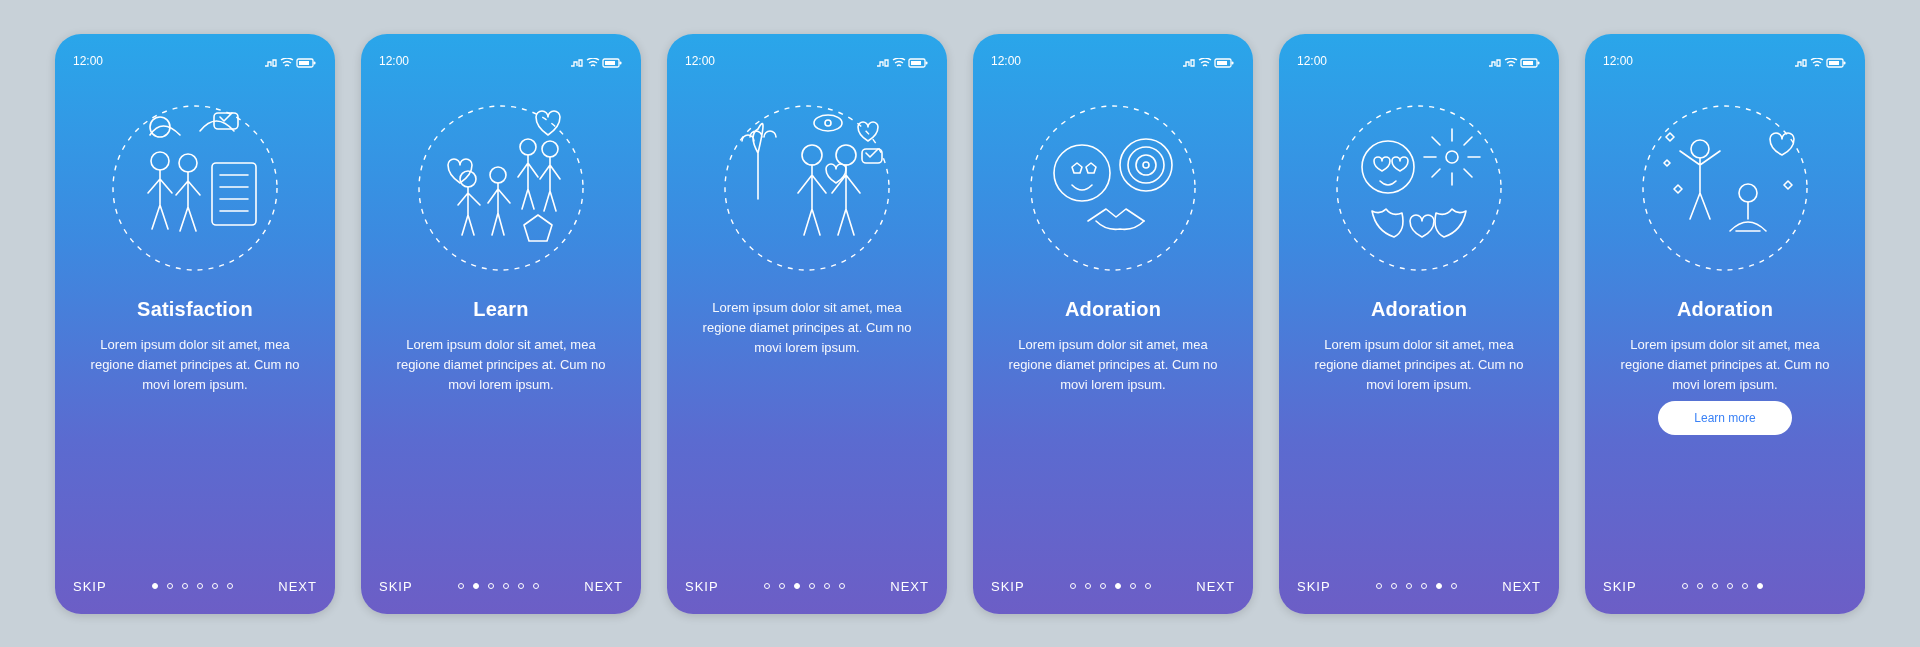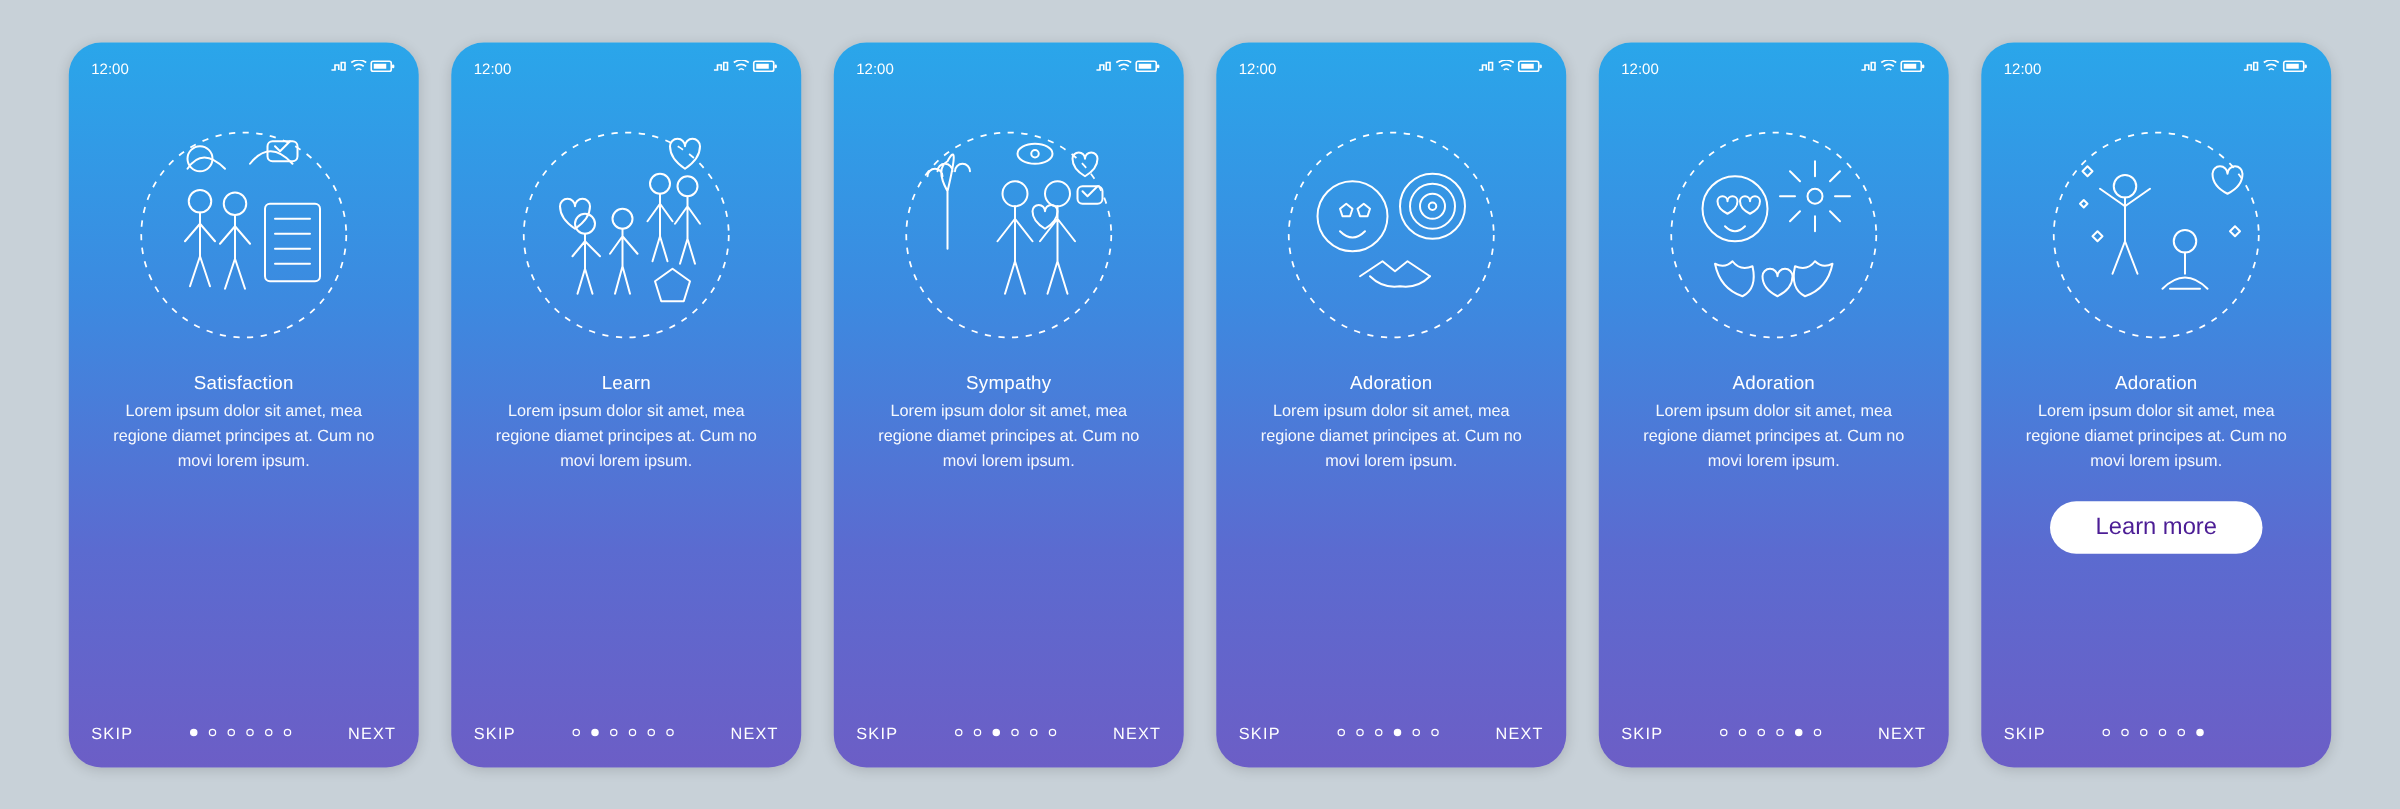--- a/index.html
+++ b/index.html
@@ -26,54 +26,54 @@
     color: #fff;
     display: flex;
     flex-direction: column;
     padding: 14px 18px 20px 18px;
     position: relative;
     box-shadow: 0 2px 10px rgba(0,0,0,0.15);
   }
   .status-bar {
     display: flex;
     justify-content: space-between;
-    align-items: flex-start;
+    align-items: flex-end;
     font-size: 12px;
     font-weight: 500;
     height: 20px;
   }
   .status-icons { display: flex; gap: 5px; align-items: center; }
   .illu {
     flex: 0 0 220px;
     display: flex;
     justify-content: center;
     align-items: center;
     margin-top: 10px;
   }
   .illu svg { width: 190px; height: 190px; }
   .content { text-align: center; padding: 0 6px; }
-  .title { font-size: 15px; font-weight: 400; margin-bottom: 4px; letter-spacing: 0.2px; }
+  .title { font-size: 20px; font-weight: 700; margin-bottom: 14px; letter-spacing: 0.2px; }
   .desc {
     font-size: 13px;
     line-height: 1.55;
     opacity: 0.95;
     font-weight: 300;
     padding: 0 8px;
   }
   .spacer { flex: 1 1 auto; }
   .learn-btn {
     background: #fff;
-    color: #4c1d95;
+    color: #3b82f6;
     border: none;
     border-radius: 999px;
     padding: 10px 36px;
-    font-size: 19px;
+    font-size: 12px;
     font-weight: 500;
     cursor: pointer;
-    margin: 22px auto 0 auto;
+    margin: 6px auto 0 auto;
     display: block;
   }
   .footer {
     display: flex;
     justify-content: space-between;
     align-items: center;
     font-size: 13px;
     font-weight: 500;
     letter-spacing: 1px;
     margin-top: 0;
@@ -205,21 +205,20 @@
         <path d="M100 86 a5 5 0 0 1 10 0 a5 5 0 0 1 10 0 q0 8 -10 14 q-10 -6 -10 -14z" transform="translate(14,-10)"></path>
         <ellipse cx="116" cy="30" rx="14" ry="8"></ellipse>
             <circle cx="116" cy="30" r="3"></circle>
         <path d="M146 34 a5 5 0 0 1 10 0 a5 5 0 0 1 10 0 q0 8 -10 14 q-10 -6 -10 -14z"></path>
         <rect x="150" y="56" width="20" height="14" rx="4"></rect>
             <path d="M154 60 l4 4 l8 -8"></path>
       </g>
         </svg>
       </div>
     <div class="content">
-      <div class="title">Sympathy</div>
       <div class="desc">Lorem ipsum dolor sit amet, mea regione diamet principes at. Cum no movi lorem ipsum.</div>
 
     </div>
     <div class="spacer"></div>
     <div class="footer">
       <span class="skip">SKIP</span>
       <span class="dots">
           <span class="dot "></span>
           <span class="dot "></span>
           <span class="dot active"></span>

